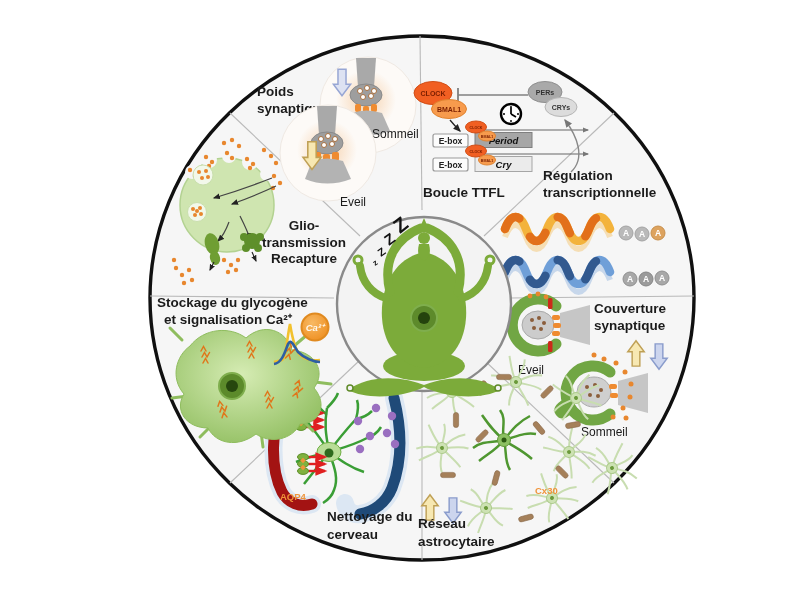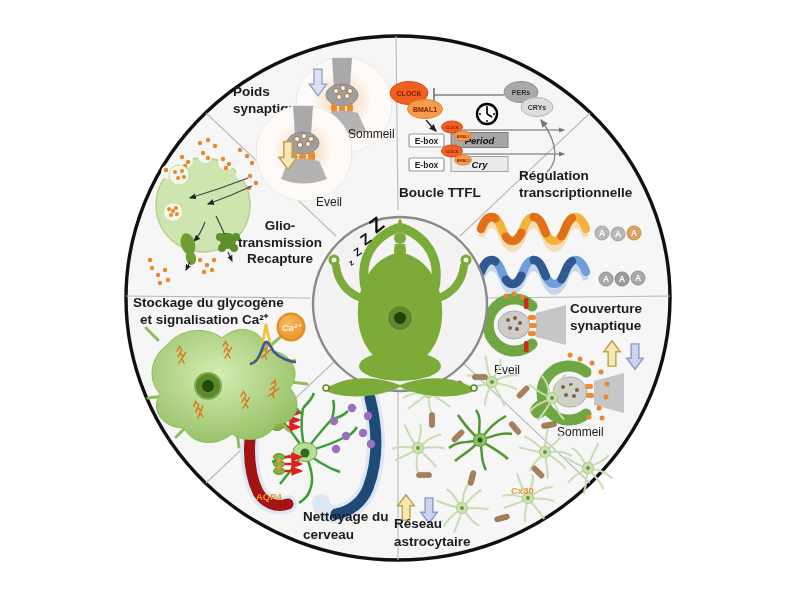--- a/index.html
+++ b/index.html
@@ -1,16 +1,16 @@
 <!DOCTYPE html>
 <html><head>
 <meta charset="utf-8">
 <style>
   html,body{margin:0;padding:0;background:#ffffff;}
-  .stage{width:769px;height:604px;position:relative;background:#ffffff;overflow:hidden;}
+  .stage{width:769px;height:604px;position:relative;background:#ffffff;overflow:hidden;padding-left:24px;}
   svg{display:block;}
   text{font-family:"Liberation Sans",sans-serif;}
   .t-title{font-weight:bold;font-size:13.5px;fill:#1b1b1b;}
   .t-label{font-size:12px;fill:#1b1b1b;}
   .t-ell{font-weight:bold;font-size:7px;fill:#7a1e00;}
   .t-ell-gray{font-weight:bold;font-size:7px;fill:#333;}
   .t-ell-tiny{font-weight:bold;font-size:3.6px;fill:#7a1e00;}
   .t-box{font-weight:bold;font-size:8.5px;fill:#222;}
   .t-gene{font-weight:bold;font-style:italic;font-size:9.5px;fill:#111;}
   .t-orange{font-weight:bold;font-size:9.5px;fill:#f0943a;}

